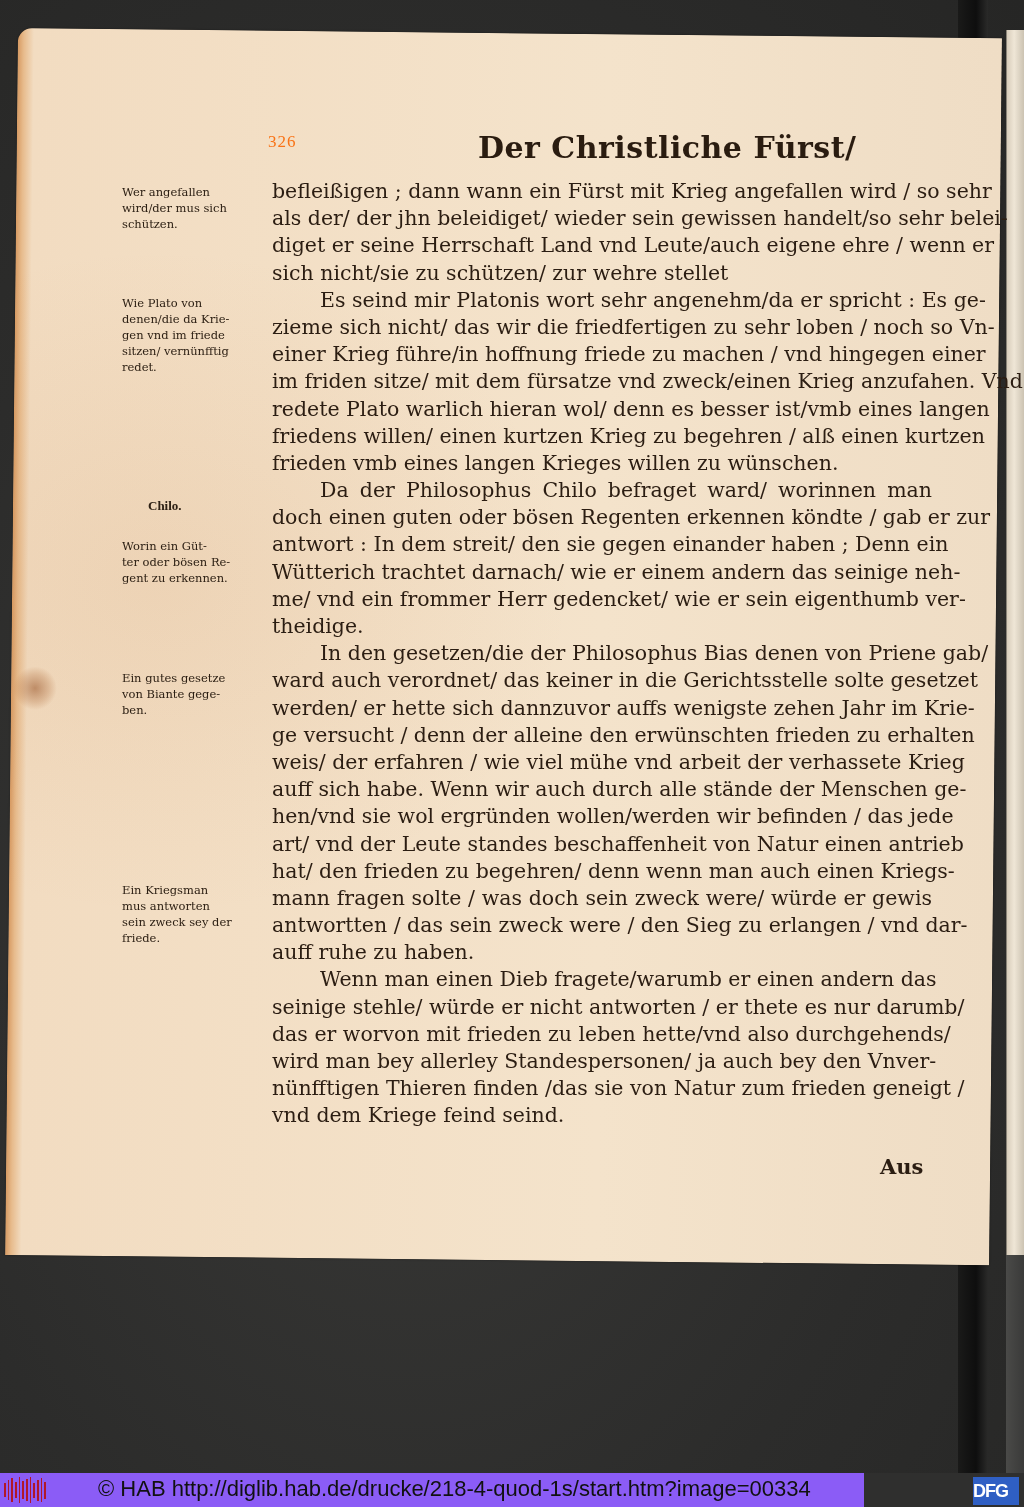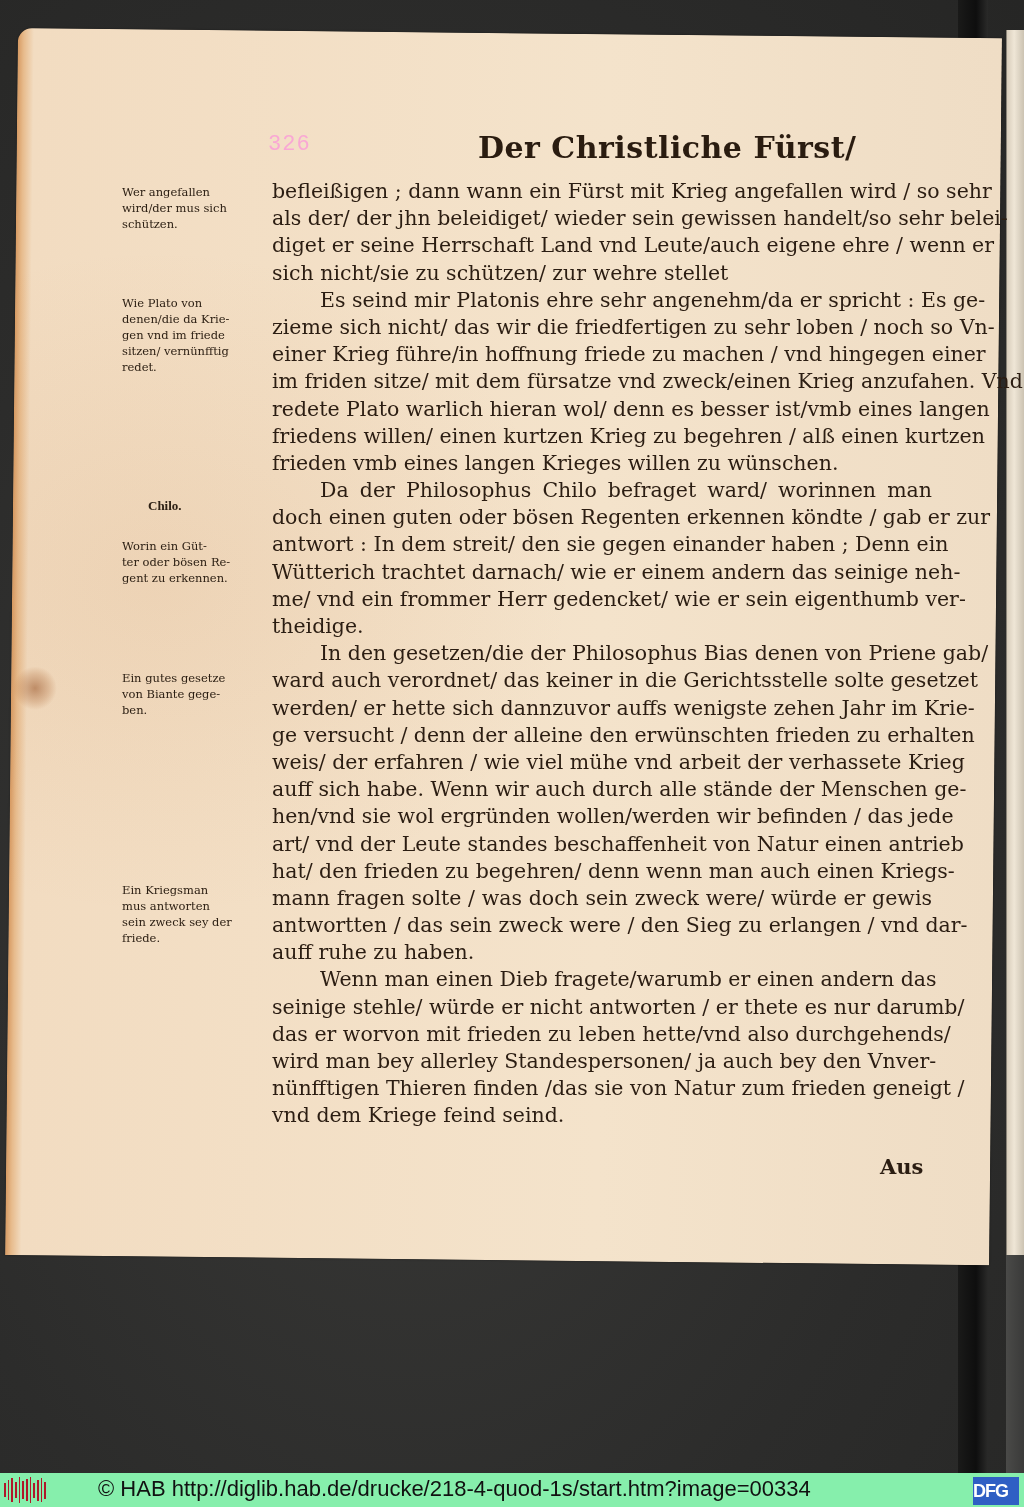--- a/index.html
+++ b/index.html
@@ -41,22 +41,22 @@
       background: radial-gradient(circle, rgba(150,80,35,0.55) 0%, rgba(170,100,50,0.25) 45%, rgba(0,0,0,0) 70%);
     }
     .text-area {
       position: absolute; left: 0; top: 0; width: 1024px; height: 1473px;
       color: #2b1d12;
     }
     .header-row {
       position: absolute; top: 130px; left: 268px; width: 680px; height: 40px;
     }
     .page-number {
-      position: absolute; left: 0; top: 2px; font-size: 22px; letter-spacing: 1px;
-      font-family: Liberation Mono, monospace; color: #f9a8d4;
+      position: absolute; left: 0; top: 2px; font-size: 17px; letter-spacing: 1px;
+      font-family: Liberation Serif, serif; color: #f97316;
     }
     .running-title {
       position: absolute; left: 210px; top: 0; font-size: 30px; font-weight: bold;
       font-family: "DejaVu Serif", serif; color: #2a1c10; letter-spacing: 0.5px;
     }
     .body-text {
       position: absolute; left: 272px; top: 178px; width: 660px;
       font-size: 20.5px; line-height: 27.2px; font-family: "DejaVu Serif", serif;
       color: #2b1d12;
     }
@@ -70,22 +70,22 @@
     }
     .margin-note .ml { white-space: nowrap; }
     .margin-note.plain {
       font-size: 13px; font-weight: bold; font-family: Liberation Serif, serif; left: 148px;
     }
     .catchword {
       position: absolute; left: 880px; top: 1154px; font-size: 21px; font-weight: bold;
       color: #2b1d12; font-family: "DejaVu Serif", serif;
     }
     .footer {
-      position: absolute; left: 0; top: 1473px; width: 1024px; height: 34px;
-      background: #86efac;
+      position: absolute; left: 0; top: 1473px; width: 864px; height: 34px;
+      background: #8b5cf6;
     }
     .hab-logo {
       position: absolute; left: 4px; top: 4px; width: 42px; height: 26px;
       display: flex; align-items: center; gap: 2px;
     }
     .hab-logo span { display: block; width: 2px; background: #b0182a; }
     .footer-text {
       position: absolute; left: 98px; top: 3px; font-size: 22px; color: #111;
       font-family: "Liberation Sans", sans-serif; white-space: nowrap;
     }
@@ -111,21 +111,21 @@
   <div class="header-row">
     <span class="page-number">326</span>
     <span class="running-title">Der Christliche Fürst/</span>
   </div>
 
   <div class="body-text">
     <div class="line">befleißigen ; dann wann ein Fürst mit Krieg angefallen wird / so sehr</div>
     <div class="line">als der/ der jhn beleidiget/ wieder sein gewissen handelt/so sehr belei-</div>
     <div class="line">diget er seine Herrschaft Land vnd Leute/auch eigene ehre / wenn er</div>
     <div class="line last">sich nicht/sie zu schützen/ zur wehre stellet</div>
-    <div class="line indent">Es seind mir Platonis ehre sehr angenehm/da er spricht : Es ge-</div>
+    <div class="line indent">Es seind mir Platonis wort sehr angenehm/da er spricht : Es ge-</div>
     <div class="line">zieme sich nicht/ das wir die friedfertigen zu sehr loben / noch so Vn-</div>
     <div class="line">einer Krieg führe/in hoffnung friede zu machen / vnd hingegen einer</div>
     <div class="line">im friden sitze/ mit dem fürsatze vnd zweck/einen Krieg anzufahen. Vnd</div>
     <div class="line">redete Plato warlich hieran wol/ denn es besser ist/vmb eines langen</div>
     <div class="line">friedens willen/ einen kurtzen Krieg zu begehren / alß einen kurtzen</div>
     <div class="line last">frieden vmb eines langen Krieges willen zu wünschen.</div>
     <div class="line indent">Da der Philosophus Chilo befraget ward/ worinnen man</div>
     <div class="line">doch einen guten oder bösen Regenten erkennen köndte / gab er zur</div>
     <div class="line">antwort : In dem streit/ den sie gegen einander haben ; Denn ein</div>
     <div class="line">Wütterich trachtet darnach/ wie er einem andern das seinige neh-</div>

